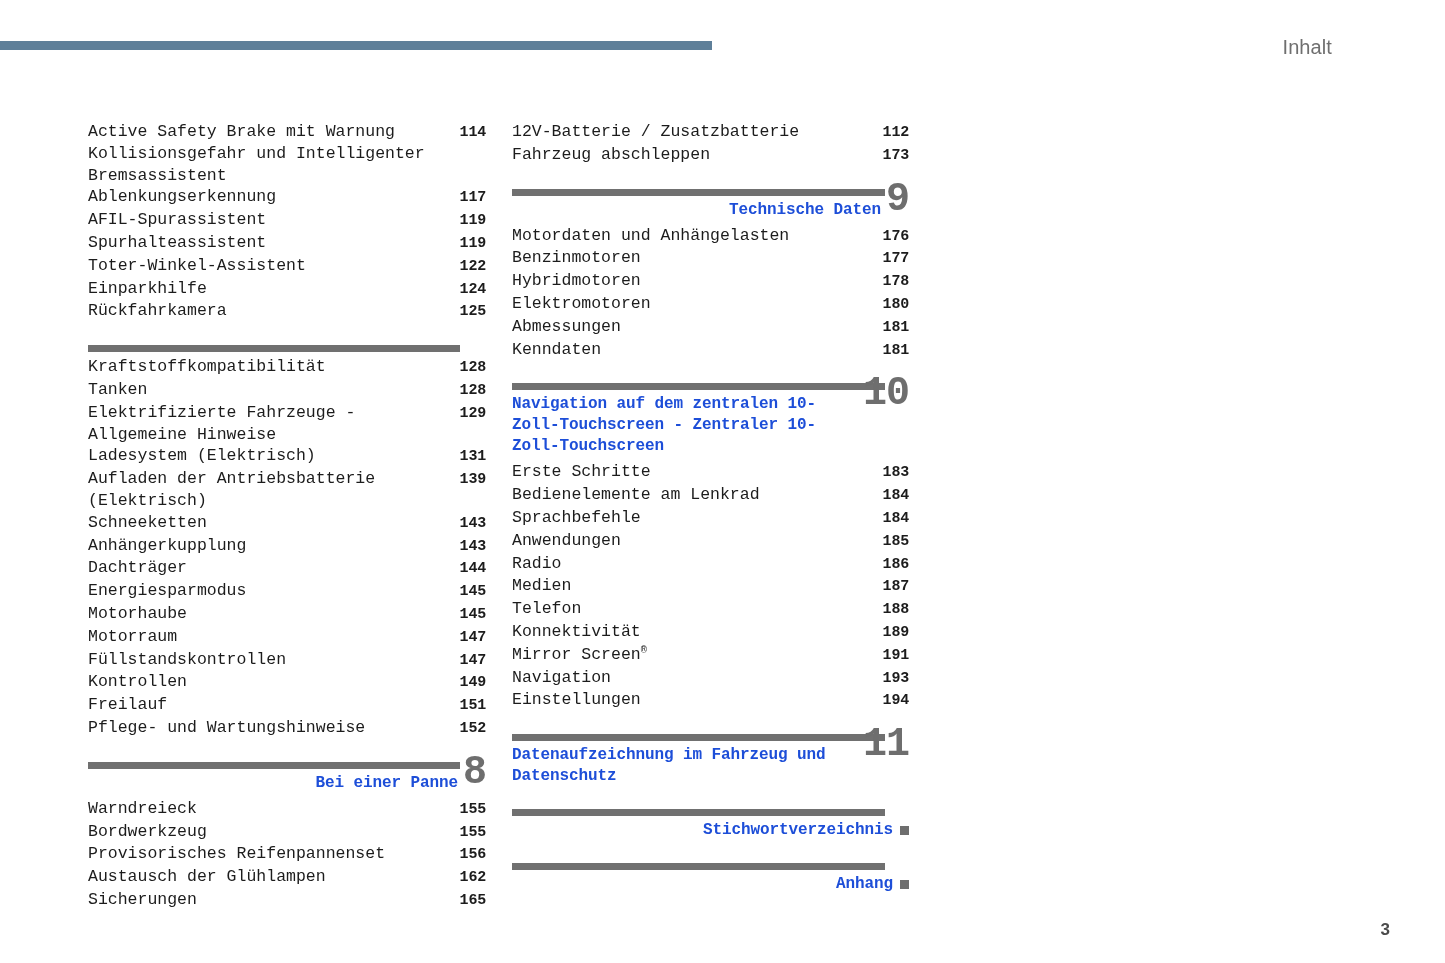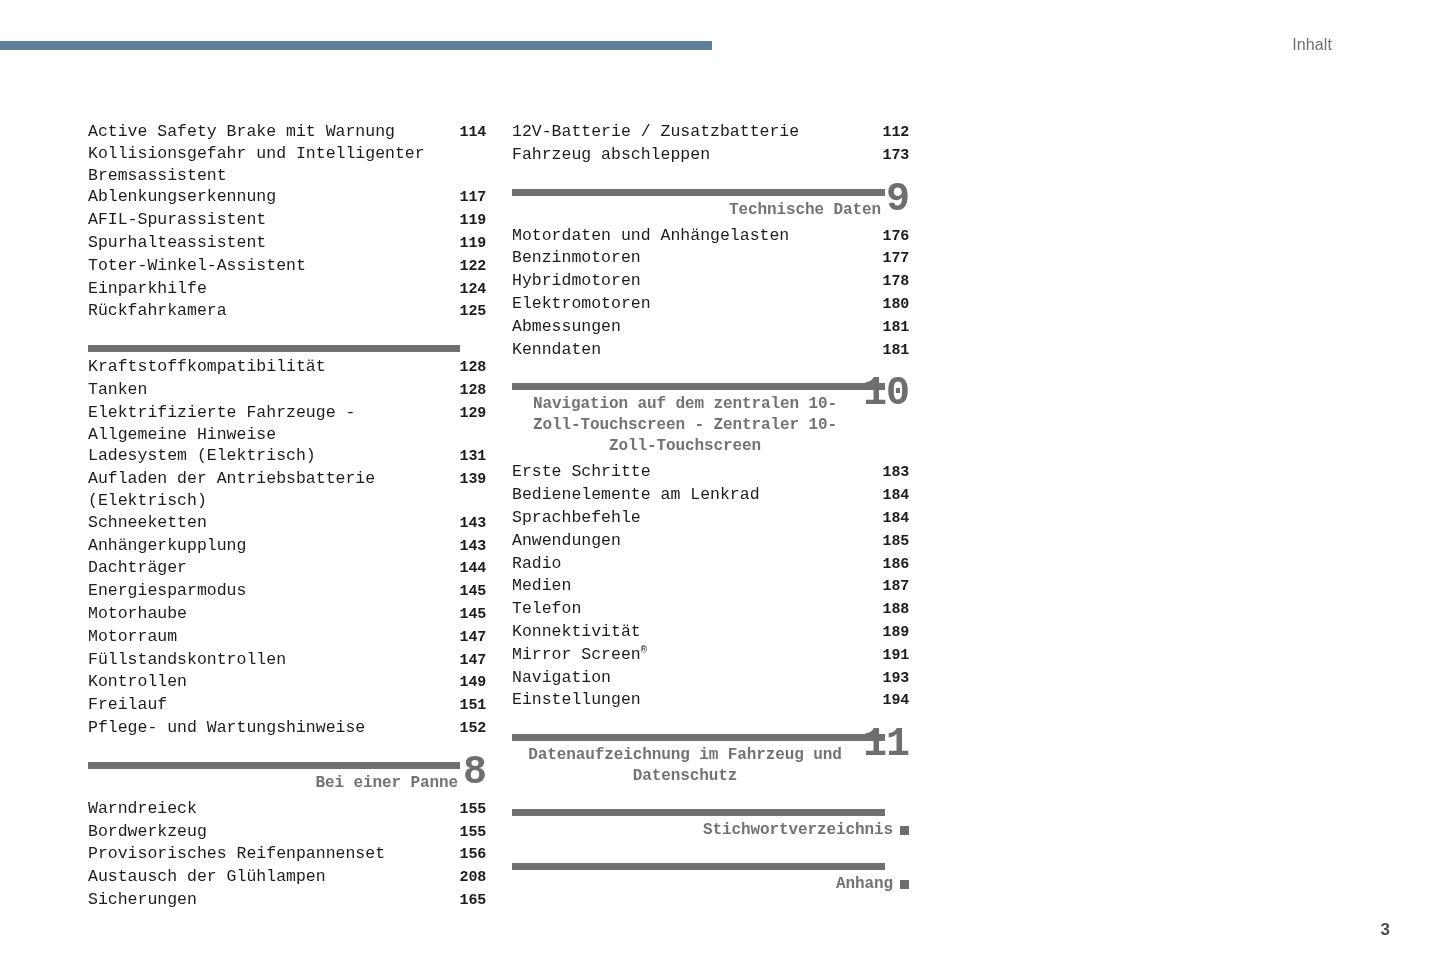--- a/index.html
+++ b/index.html
@@ -23,21 +23,21 @@
     left: 0;
     top: 41px;
     width: 712px;
     height: 9px;
     background: #5e7f99;
   }
   .running-head {
     position: absolute;
     right: 113px;
     top: 36px;
-    font-size: 16px;
+    font-size: 20px;
     color: #6f6f6f;
     letter-spacing: 0.1px;
     white-space: nowrap;
   }
 
   
   .folio {
     position: absolute;
     right: 55px;
     bottom: 23px;
@@ -105,22 +105,22 @@
   .column-right .section-head .rule { width: 373px; }
 
   .section-head .head-row {
     display: flex;
     align-items: flex-start;
     justify-content: flex-end;
   }
   .section-head .head-label {
     font-size: 16px;
     font-weight: bold;
-    color: #737373;
-    text-align: center;
+    color: #1d4ed8;
+    text-align: left;
     line-height: 21px;
     letter-spacing: -0.1px;
     padding-right: 5px;
     padding-top: 1px;
   }
   .section-head .chapter-num {
     font-size: 40px;
     font-weight: bold;
     color: #6e6e6e;
     line-height: 33px;
@@ -255,21 +255,21 @@
         <div class="entry">
           <span class="entry-title">Bordwerkzeug</span>
           <span class="entry-page">155</span>
         </div>
         <div class="entry">
           <span class="entry-title">Provisorisches Reifenpannenset</span>
           <span class="entry-page">156</span>
         </div>
         <div class="entry">
           <span class="entry-title">Austausch der Glühlampen</span>
-          <span class="entry-page">208</span>
+          <span class="entry-page">162</span>
         </div>
         <div class="entry">
           <span class="entry-title">Sicherungen</span>
           <span class="entry-page">165</span>
         </div>
       </div>
     </div>
   <div class="column column-right" id="col-right">
       <div class="entry-group">
         <div class="entry">

